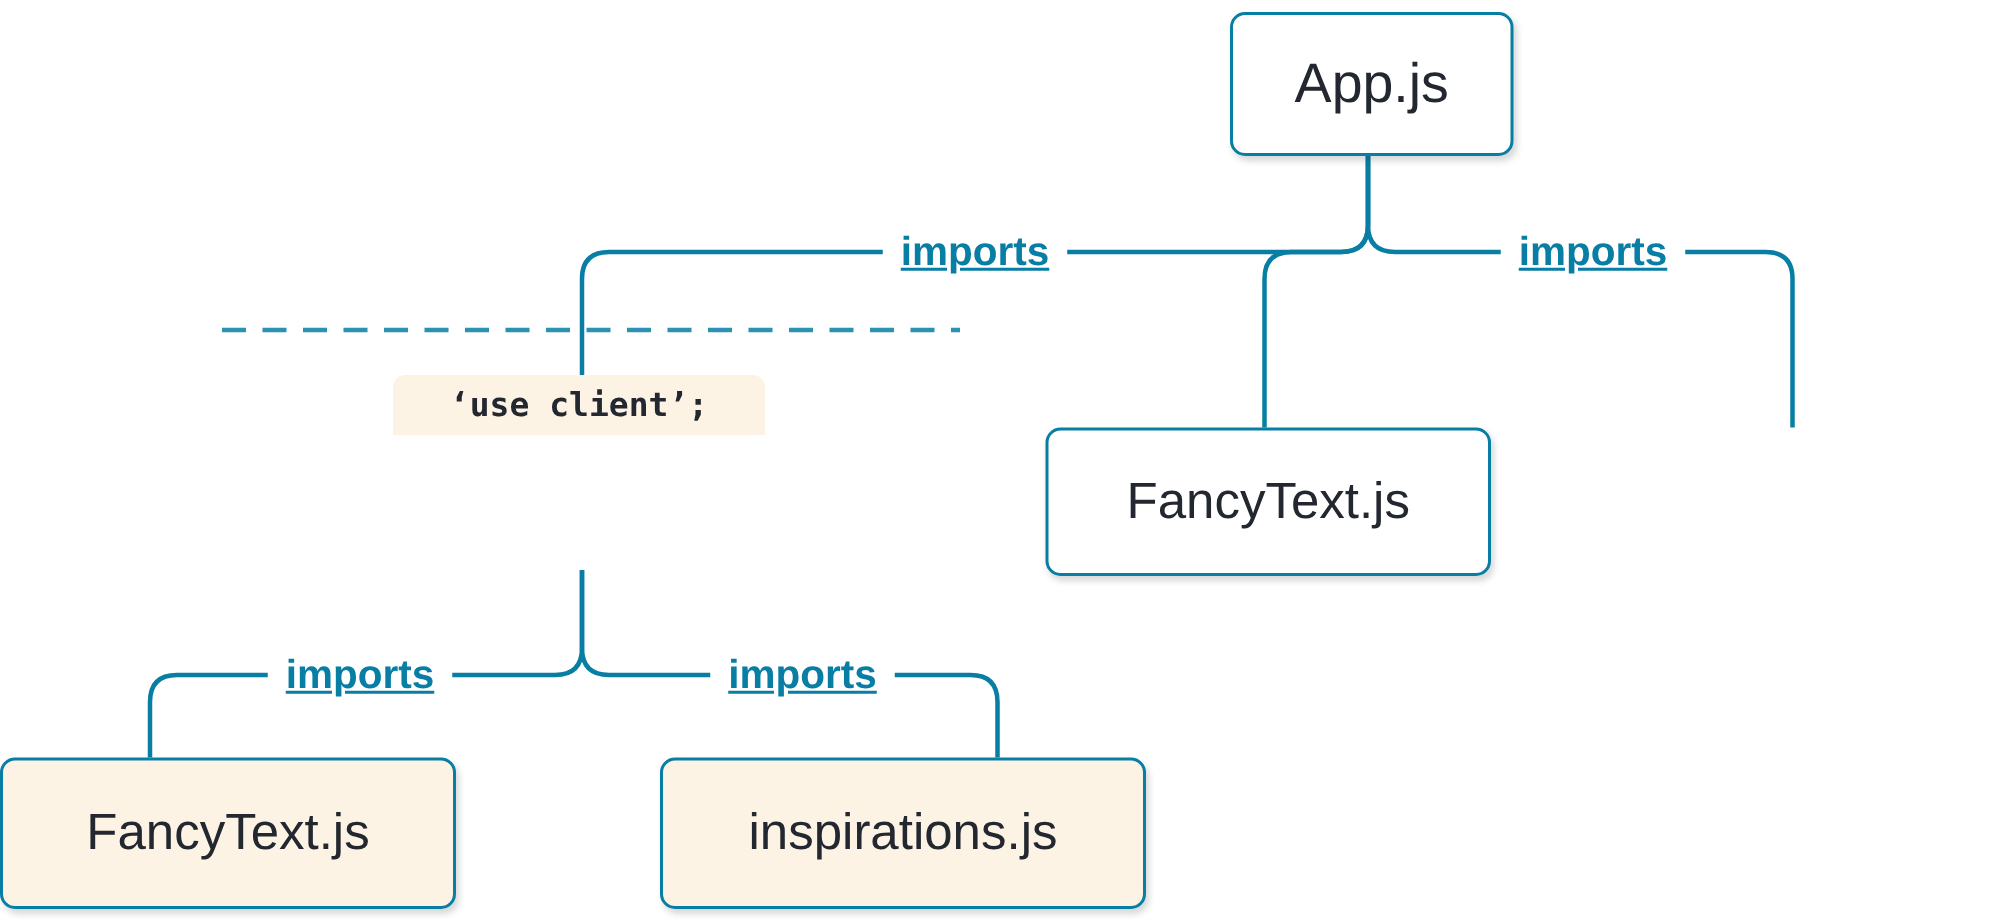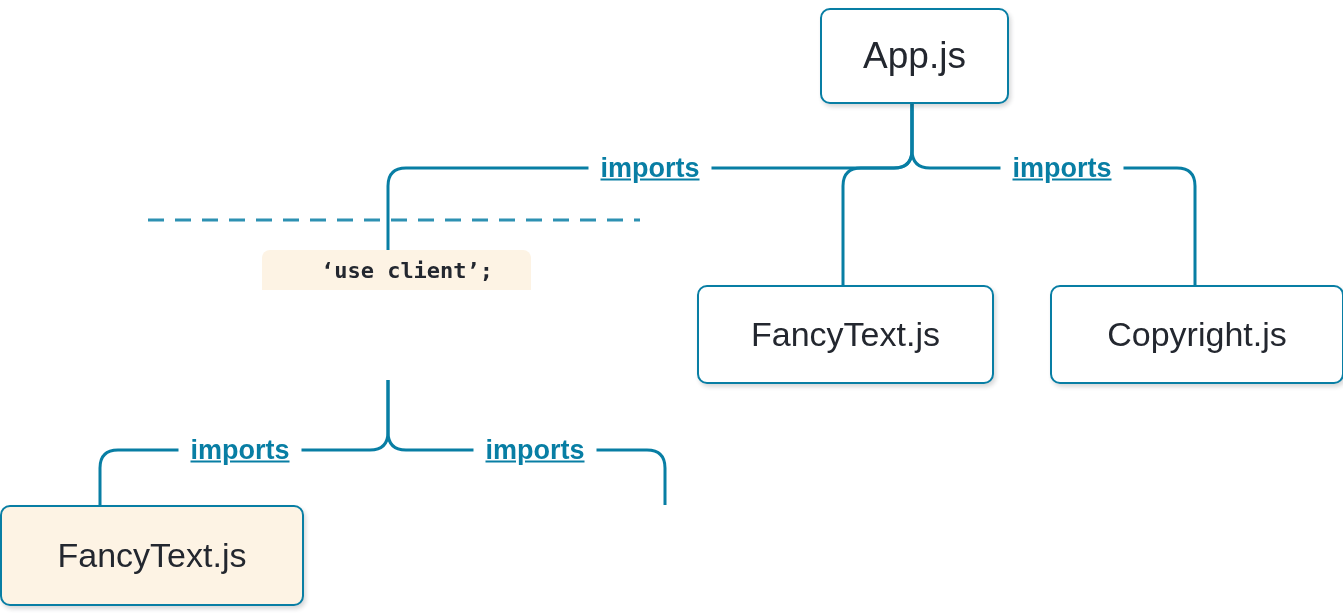--- a/index.html
+++ b/index.html
@@ -68,21 +68,20 @@
     align-items: center;
     justify-content: center;
     background: #FDF3E4;
     border-radius: 8px 8px 0 0;
     color: #23272F;
     font-family: "DejaVu Sans Mono", monospace;
     font-weight: 700;
     font-size: 22px;
     z-index: 2;
     white-space: nowrap;
-    padding-left: 21px;
   }
 </style>
 </head>
 <body>
 
 <div class="canvas">
 
   <svg class="edges-svg" viewBox="0 0 1343 615" xmlns="http://www.w3.org/2000/svg">
 
     <path class="edge" d="M 912 100 V 150 Q 912 168 894 168 H 406 Q 388 168 388 186 V 285"></path>
@@ -103,18 +102,18 @@
   <div class="imports-label" style="left:240px; top:450px;">imports</div>
   <div class="imports-label" style="left:535px; top:450px;">imports</div>
 
   <div class="directive-tab" style="left:262px; top:250px; width:248px; height:40px;">‘use client’;</div>
 
   <div class="node server" style="left:820px; top:8px; width:185px; height:92px; font-size:37px;">App.js</div>
 
 
   <div class="node server" style="left:697px; top:285px; width:293px; height:95px;">FancyText.js</div>
 
-  <div class="node server" style="left:1050px; top:285px; width:290px; height:95px;">Copyright.js</div>
 
   <div class="node client" style="left:0px; top:505px; width:300px; height:97px;">FancyText.js</div>
 
+  <div class="node client" style="left:440px; top:505px; width:320px; height:97px;">inspirations.js</div>
 
 </div>
 
 </body></html>

